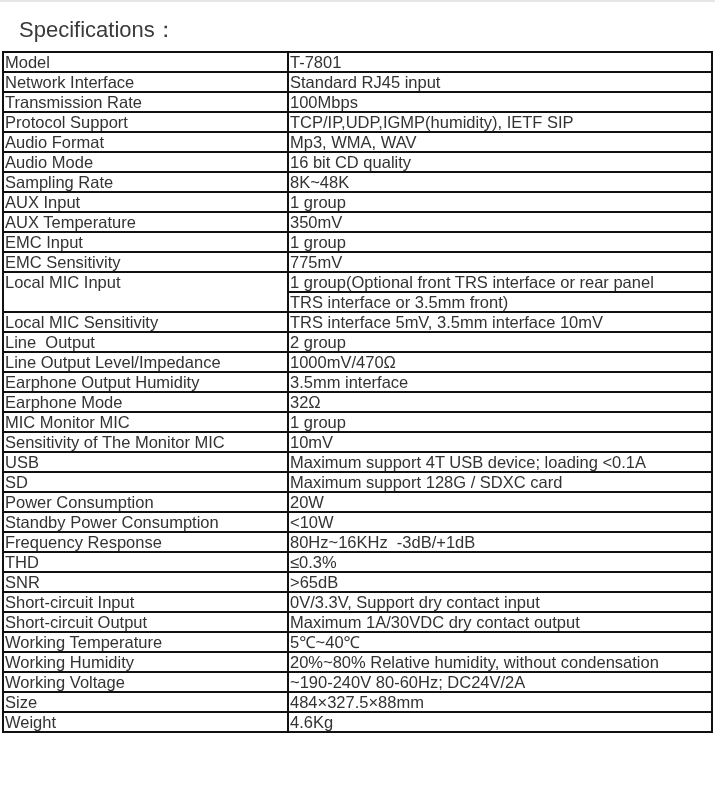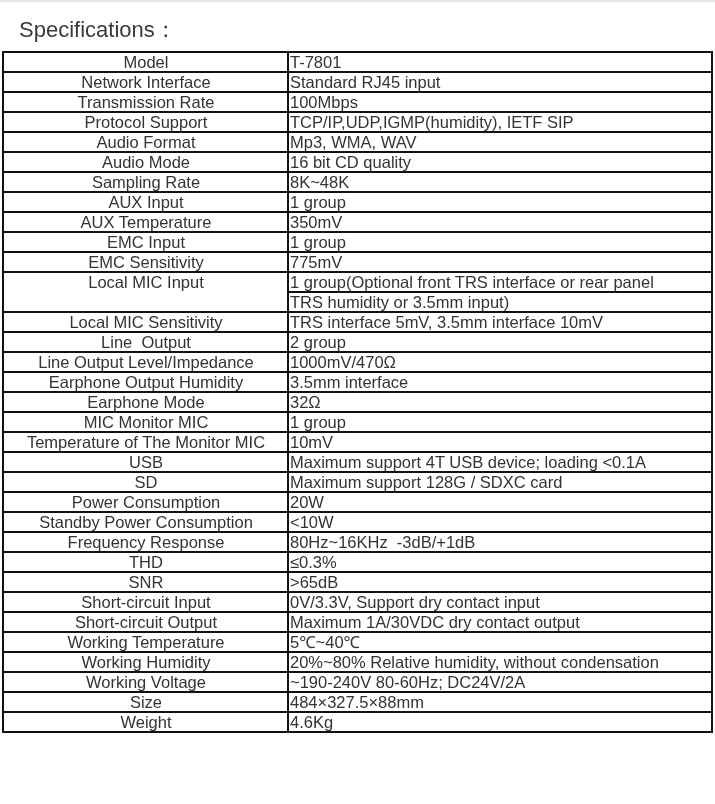--- a/index.html
+++ b/index.html
@@ -6,21 +6,21 @@
   body { width: 715px; height: 804px; overflow: hidden; position: relative;
          font-family: "Liberation Sans", sans-serif; color: #333333; }
   .topline { position: absolute; left: 0; top: 0; width: 715px; height: 2px; background: #e6e6e6; }
   .title { position: absolute; left: 3px; top: 1px; font-size: 22px; line-height: 26px;
            color: #3a3a3a; font-weight: normal; margin: 16px; }
   table.spec { position: absolute; left: 2px; top: 51px; border-collapse: collapse;
                width: 711px; table-layout: fixed; }
   table.spec td { border: 2px solid #111111; padding: 0 0 0 1px; height: 18px;
                   font-size: 16.5px; line-height: 18px; color: #333333; white-space: nowrap;
                   overflow: hidden; vertical-align: middle; }
-  table.spec td.k { width: 282px; text-align: center; }
+  table.spec td.k { width: 282px; }
   table.spec td.k.top { vertical-align: top; }
 </style>
 </head>
 <body>
 
 <div class="topline"></div>
 <h2 class="title">Specifications：</h2>
 
 <table class="spec">
   <tbody>
@@ -66,21 +66,21 @@
       </tr>
     <tr>
         <td class="k">EMC Sensitivity</td>
         <td>775mV</td>
       </tr>
     <tr>
         <td class="k top" rowspan="2">Local MIC Input</td>
         <td>1 group(Optional front TRS interface or rear panel</td>
       </tr>
     <tr>
-        <td>TRS humidity or 3.5mm input)</td>
+        <td>TRS interface or 3.5mm front)</td>
       </tr>
     <tr>
         <td class="k">Local MIC Sensitivity</td>
         <td>TRS interface 5mV, 3.5mm interface 10mV</td>
       </tr>
     <tr>
         <td class="k" style="white-space:pre">Line  Output</td>
         <td>2 group</td>
       </tr>
     <tr>
@@ -93,21 +93,21 @@
       </tr>
     <tr>
         <td class="k">Earphone Mode</td>
         <td>32Ω</td>
       </tr>
     <tr>
         <td class="k">MIC Monitor MIC</td>
         <td>1 group</td>
       </tr>
     <tr>
-        <td class="k">Temperature of The Monitor MIC</td>
+        <td class="k">Sensitivity of The Monitor MIC</td>
         <td>10mV</td>
       </tr>
     <tr>
         <td class="k">USB</td>
         <td>Maximum support 4T USB device; loading &lt;0.1A</td>
       </tr>
     <tr>
         <td class="k">SD</td>
         <td>Maximum support 128G / SDXC card</td>
       </tr>

